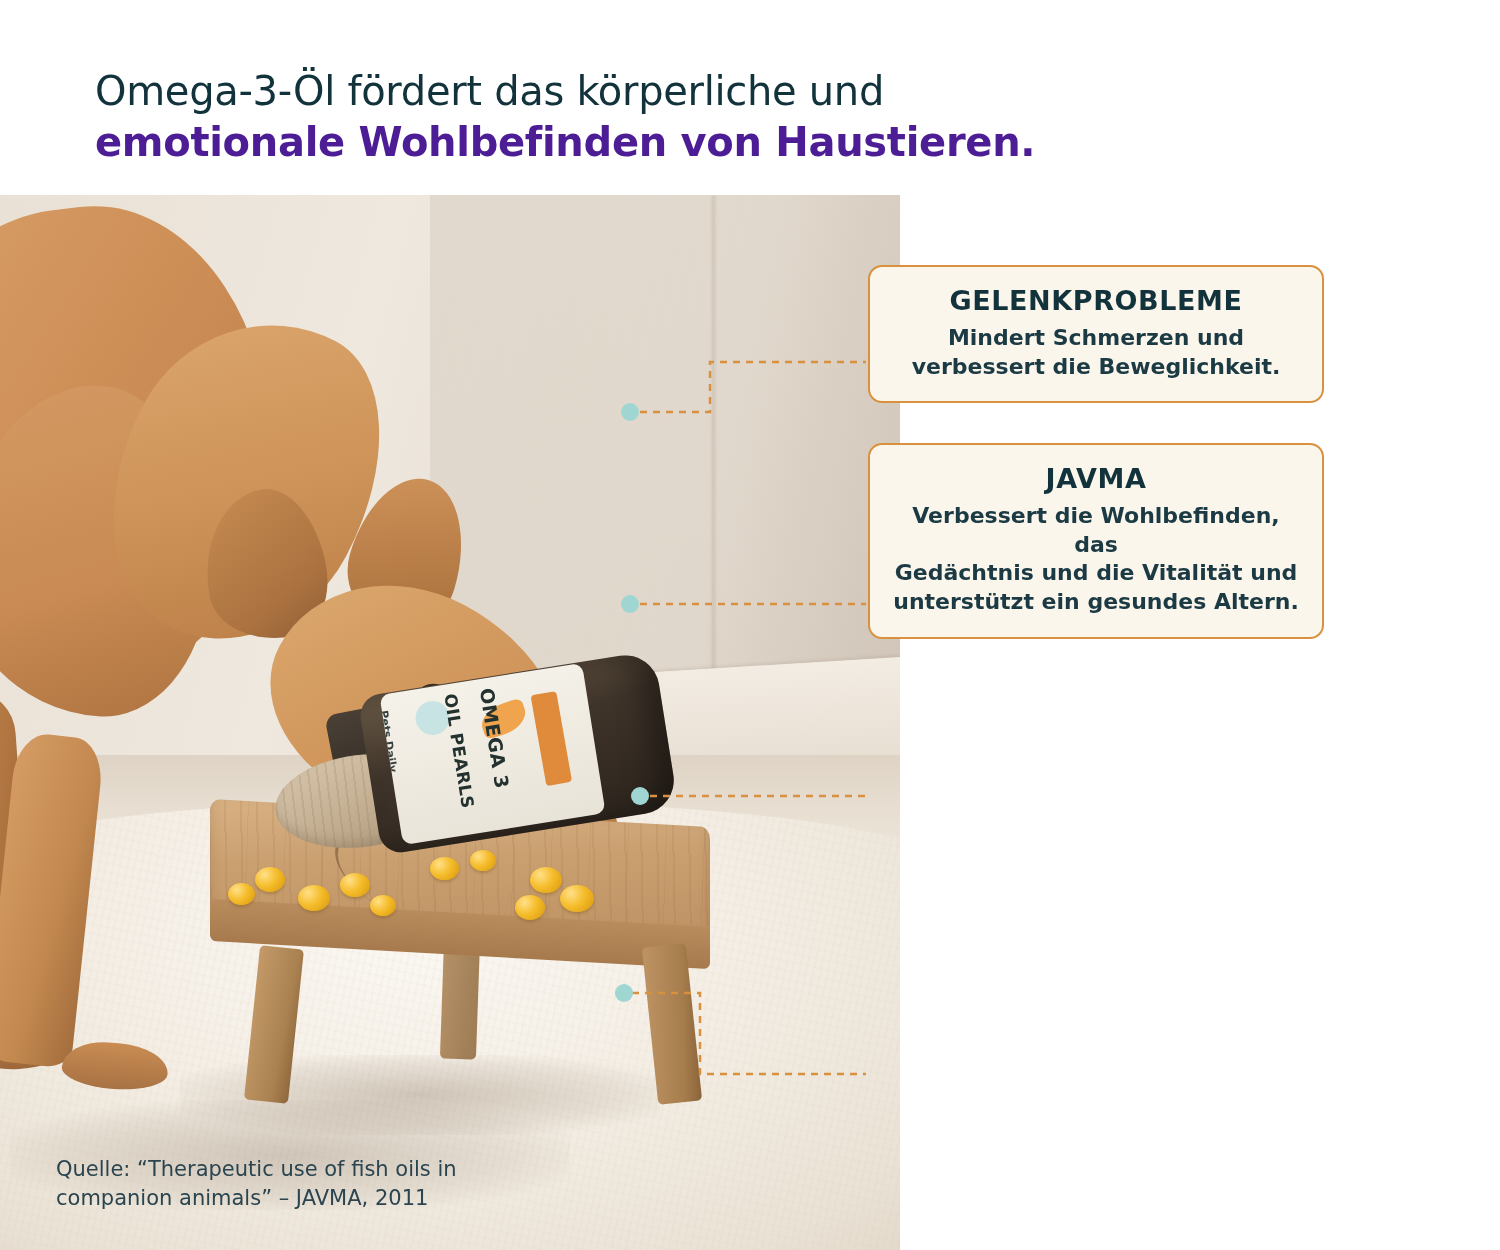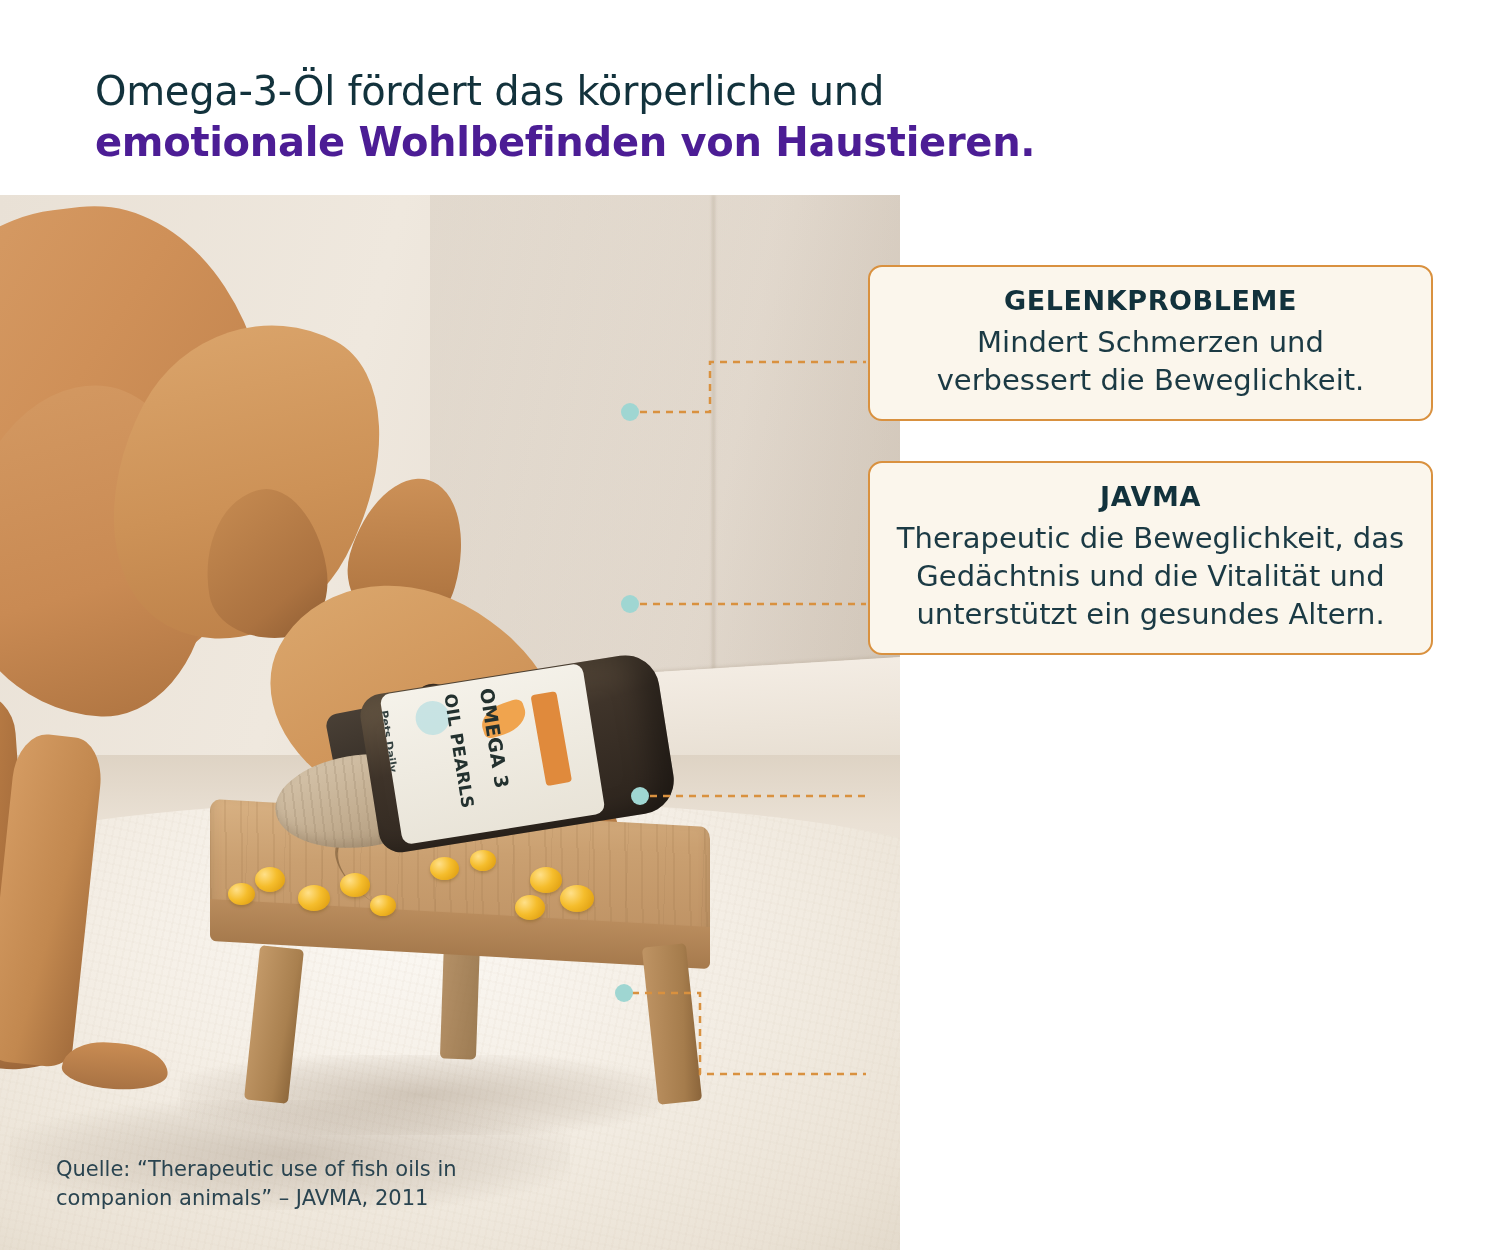--- a/index.html
+++ b/index.html
@@ -401,40 +401,40 @@
   .cards {
     position: absolute;
     left: 868px;
     top: 265px;
     width: 570px;
     z-index: 30;
   }
   .card {
     position: relative;
     box-sizing: border-box;
-    width: 565px;
+    width: 456px;
     background: #fbf6ec;
     border: 2px solid #d9913f;
     border-radius: 14px;
     padding: 18px 22px 20px 22px;
     margin-bottom: 28px;
     text-align: center;
   }
   .card-title {
     font-size: 27px;
     font-weight: 700;
     color: #12323c;
     letter-spacing: 0.6px;
     margin-bottom: 8px;
   }
   .card-text {
-    font-size: 29px;
+    font-size: 22px;
     line-height: 1.3;
     color: #1b3a44;
-    font-weight: 400;
+    font-weight: 700;
   }
   .card-1 { margin-bottom: 40px; }
   .card-2 { margin-bottom: 38px; }
   .card-3 { margin-bottom: 38px; }
 
   
   .connectors {
     position: absolute;
     left: 0; top: 0;
     width: 1500px; height: 1250px;
@@ -542,21 +542,21 @@
     <div class="card card-1">
       <div class="card-title">GELENKPROBLEME</div>
       <div class="card-text">Mindert Schmerzen und</div>
       <div class="card-text">verbessert die Beweglichkeit.</div>
     </div>
 
 
 
     <div class="card card-4">
       <div class="card-title">JAVMA</div>
-      <div class="card-text">Therapeutic die Beweglichkeit, das</div>
+      <div class="card-text">Verbessert die Wohlbefinden, das</div>
       <div class="card-text">Gedächtnis und die Vitalität und</div>
       <div class="card-text">unterstützt ein gesundes Altern.</div>
     </div>
 
   </div>
 
   <div class="source">
     <div>Quelle: “Therapeutic use of fish oils in</div>
     <div>companion animals” – JAVMA, 2011</div>
   </div>

